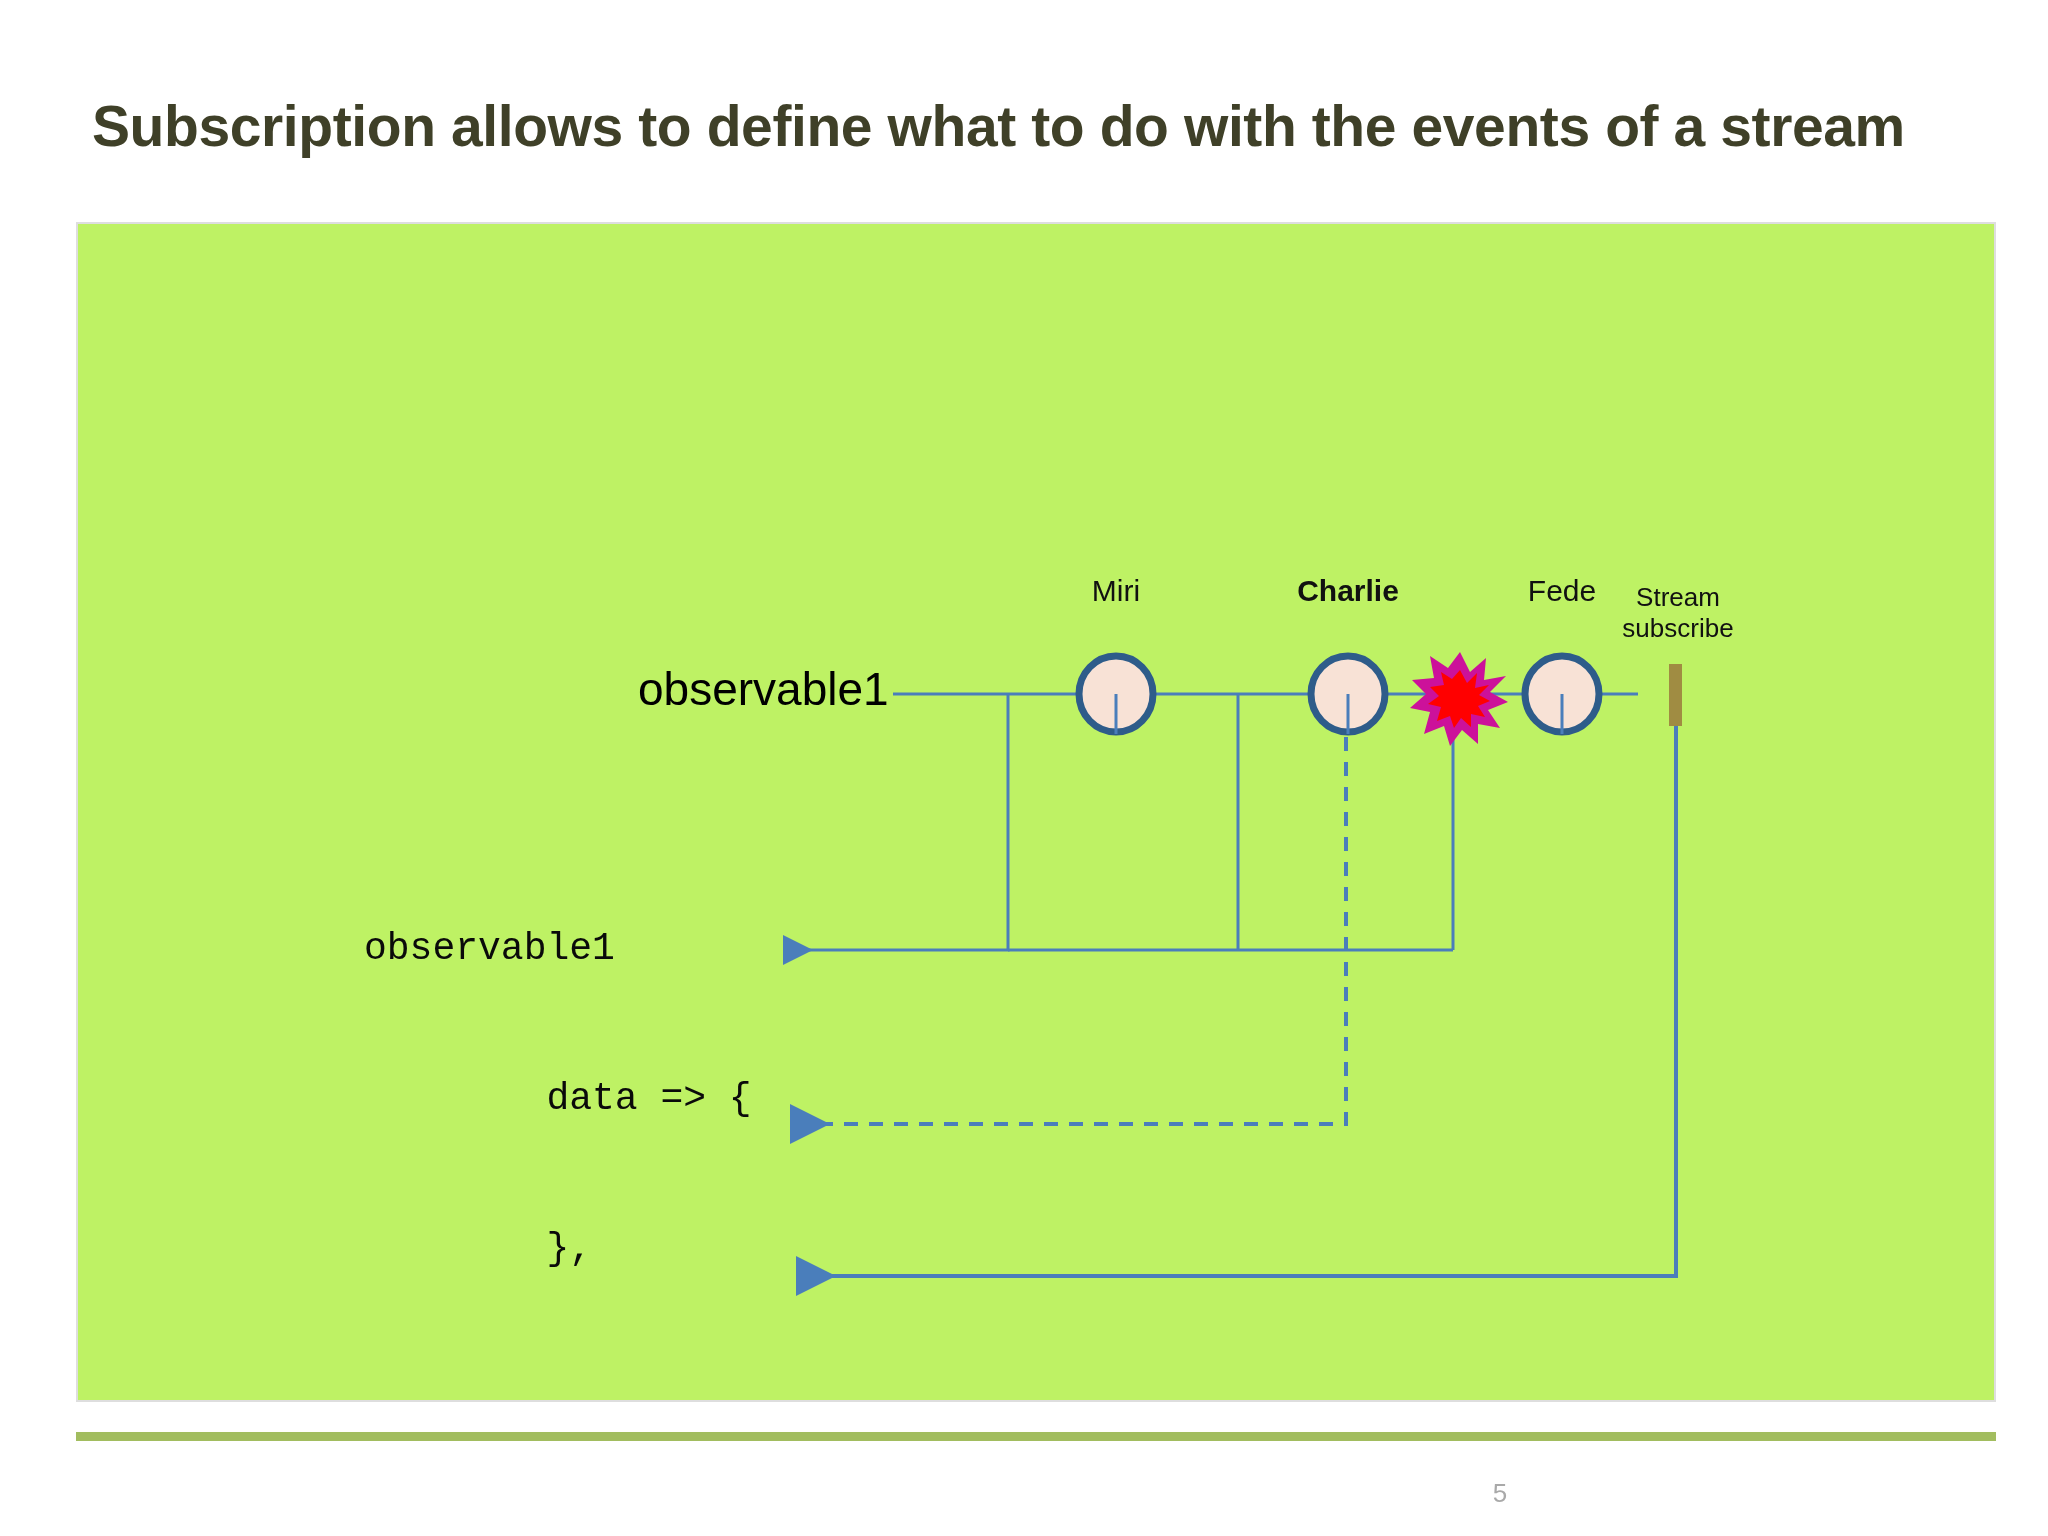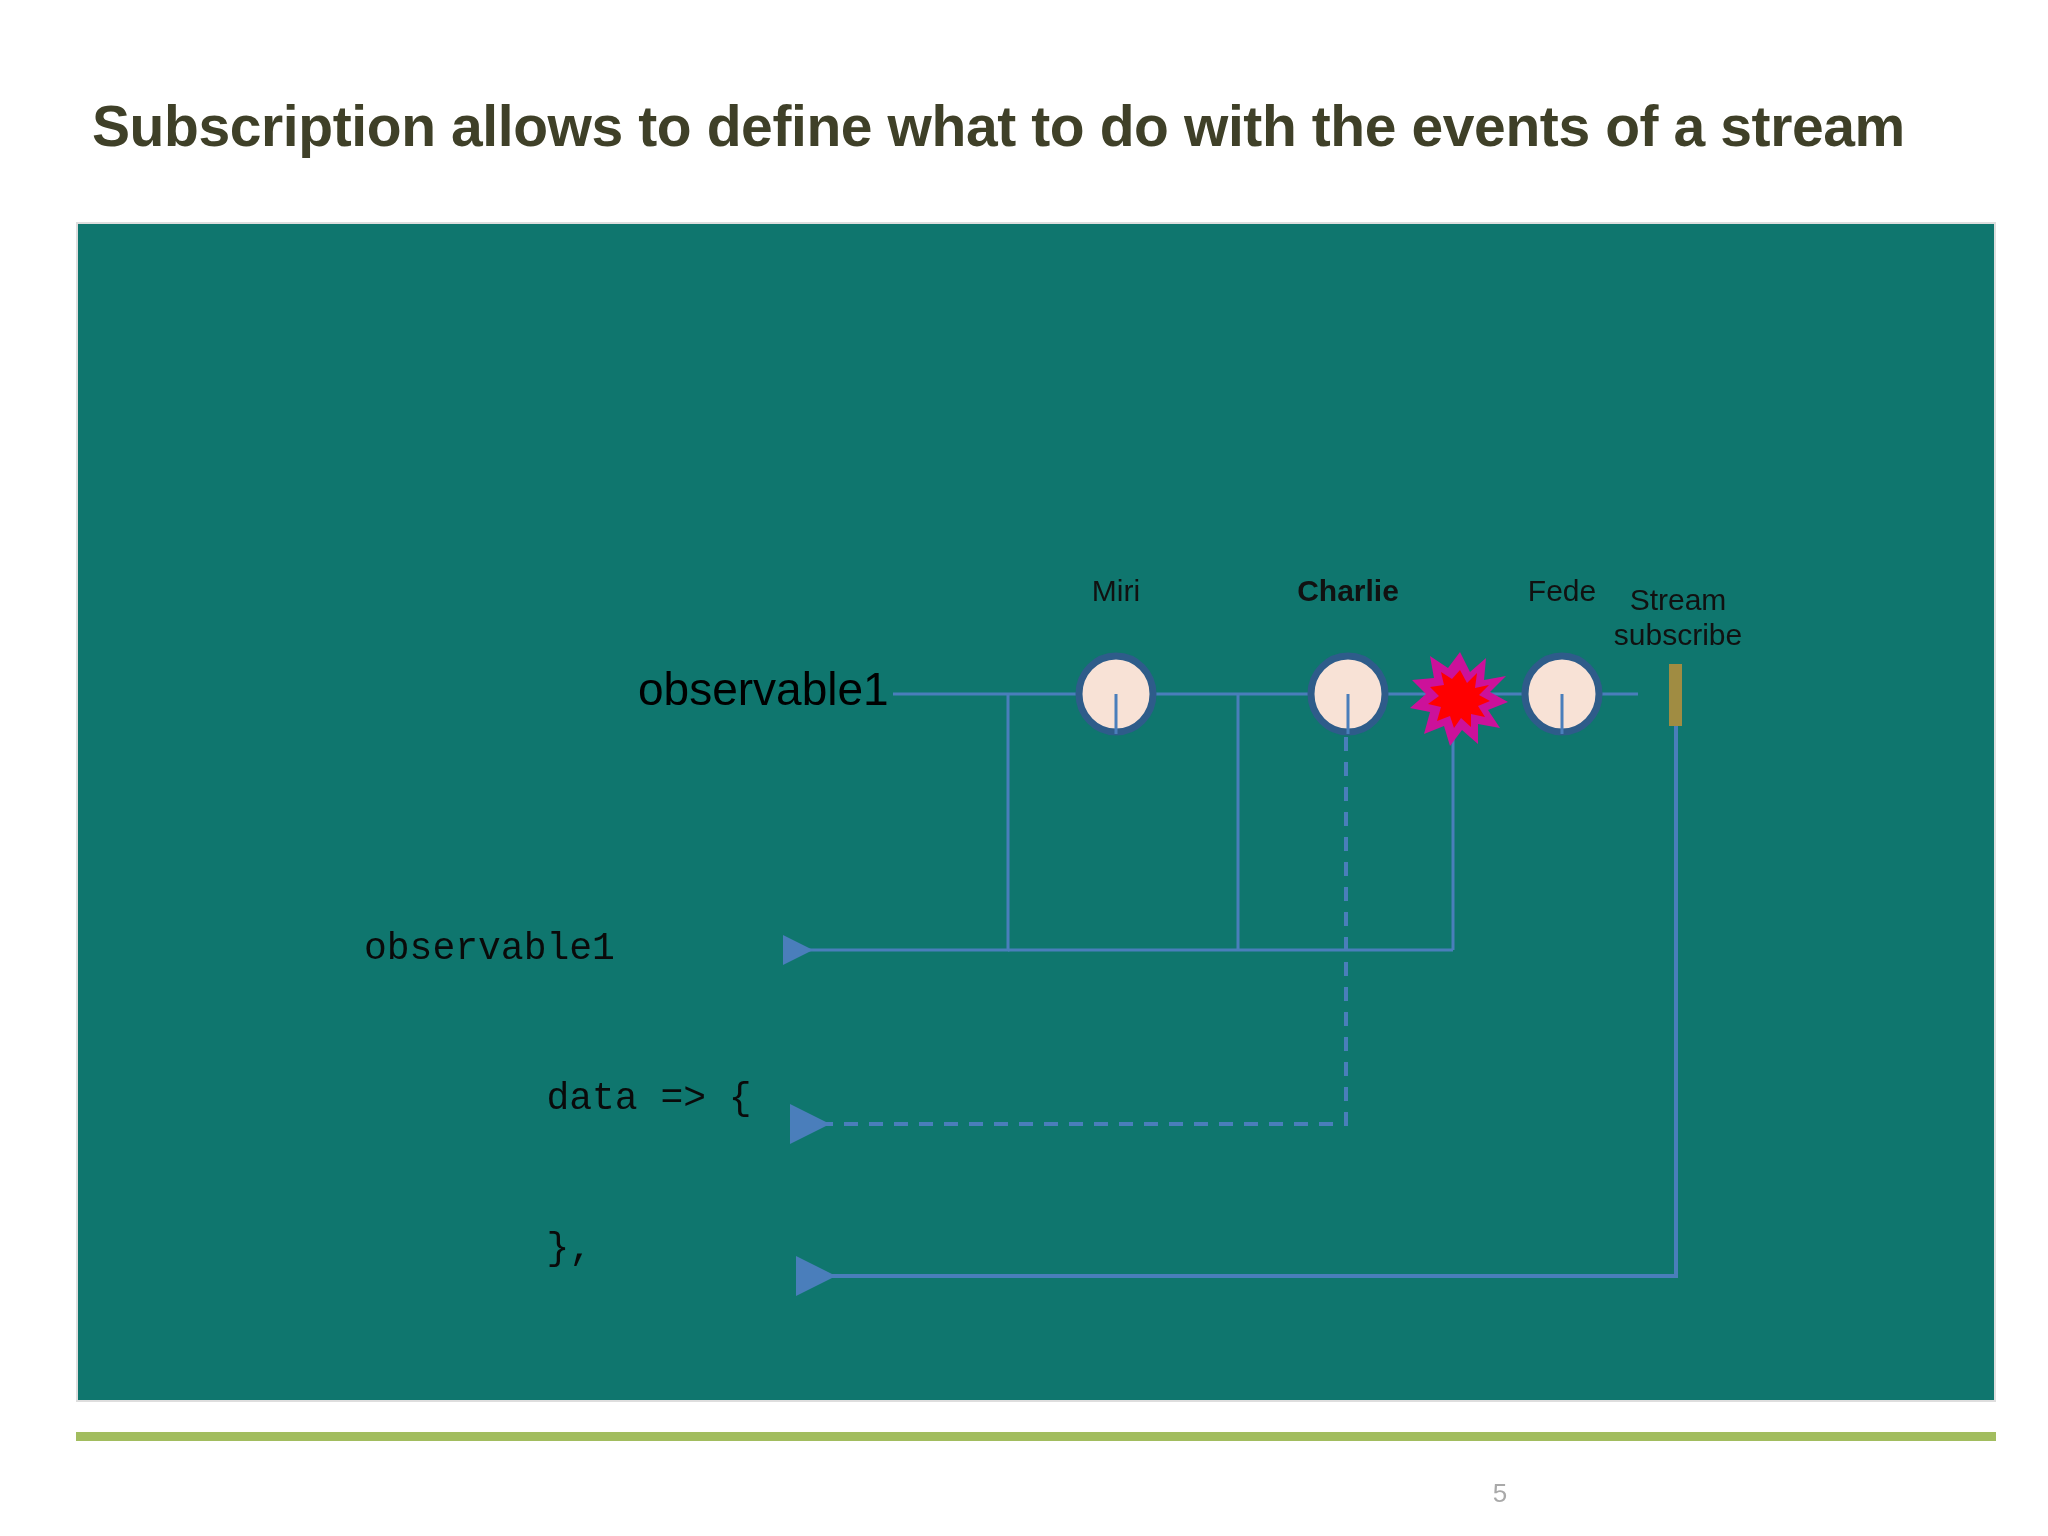--- a/index.html
+++ b/index.html
@@ -29,21 +29,21 @@
     line-height: 1.1;
   }
 
   
   #content-panel {
     position: absolute;
     left: 76px;
     top: 222px;
     width: 1920px;
     height: 1180px;
-    background: #0f766e;
+    background: #bef264;
     border: 2px solid #DEDEDE;
     box-sizing: border-box;
   }
 
   
   #marble-diagram {
     position: absolute;
     left: 0;
     top: 0;
     width: 1920px;
@@ -58,21 +58,21 @@
     font-family: "Liberation Sans", sans-serif;
     font-size: 30px;
     color: #111111;
     white-space: nowrap;
     text-align: center;
     transform: translateX(-50%);
   }
   .completed-label {
     position: absolute;
     font-family: "Liberation Sans", sans-serif;
-    font-size: 30px;
+    font-size: 26px;
     color: #111111;
     text-align: center;
     line-height: 1.18;
     transform: translateX(-50%);
     width: 220px;
   }
 
   #observable-name {
     position: absolute;
     left: 560px;

